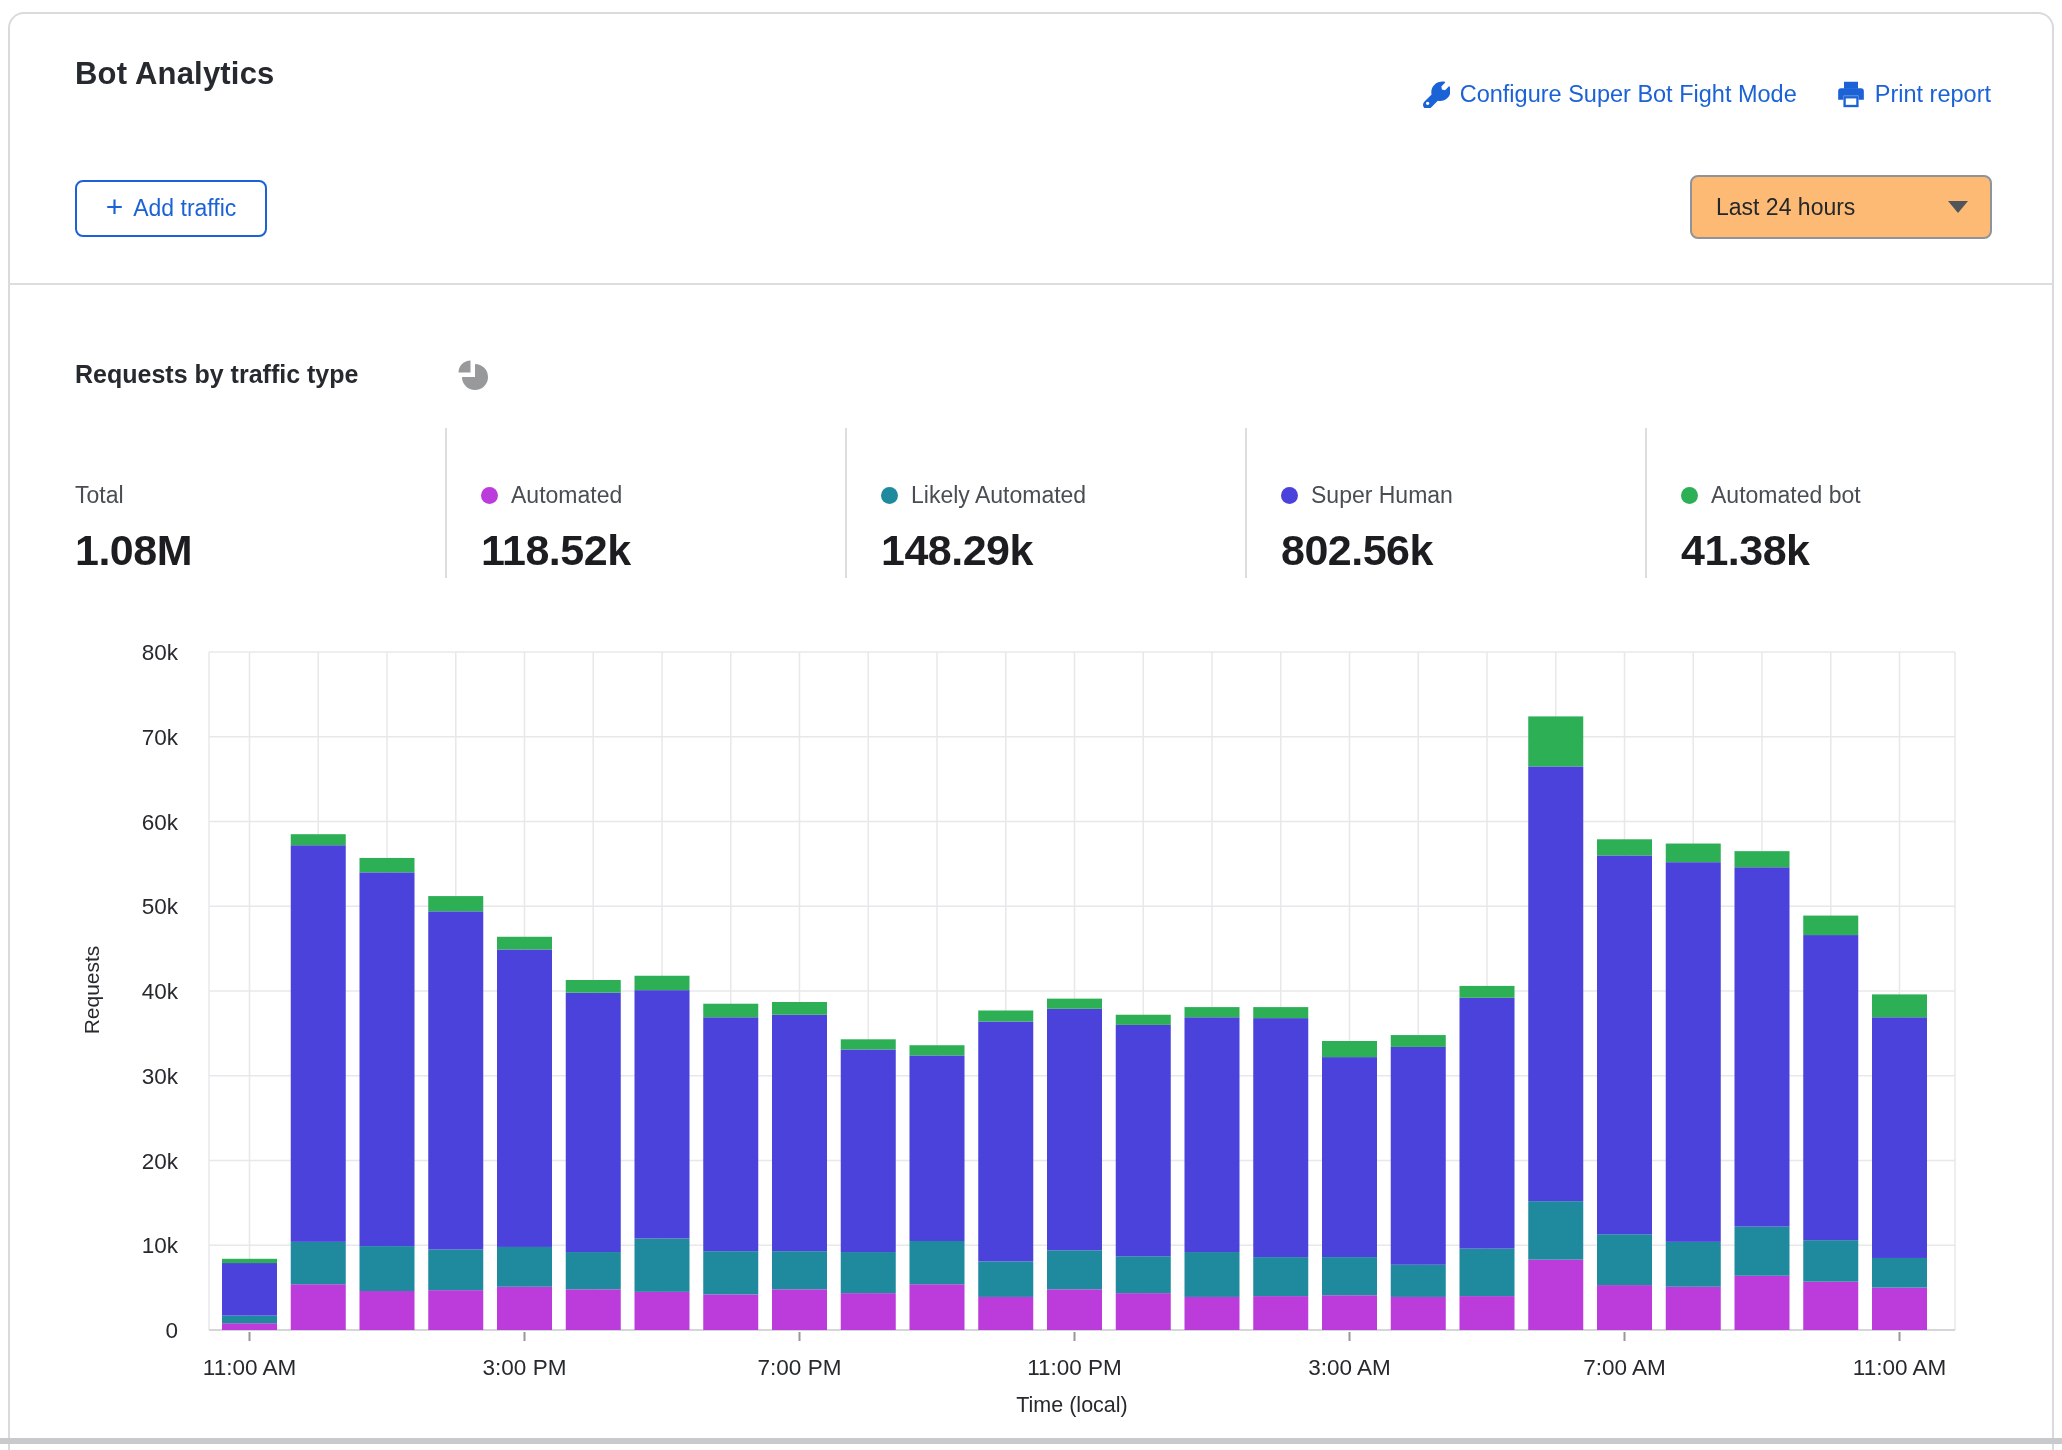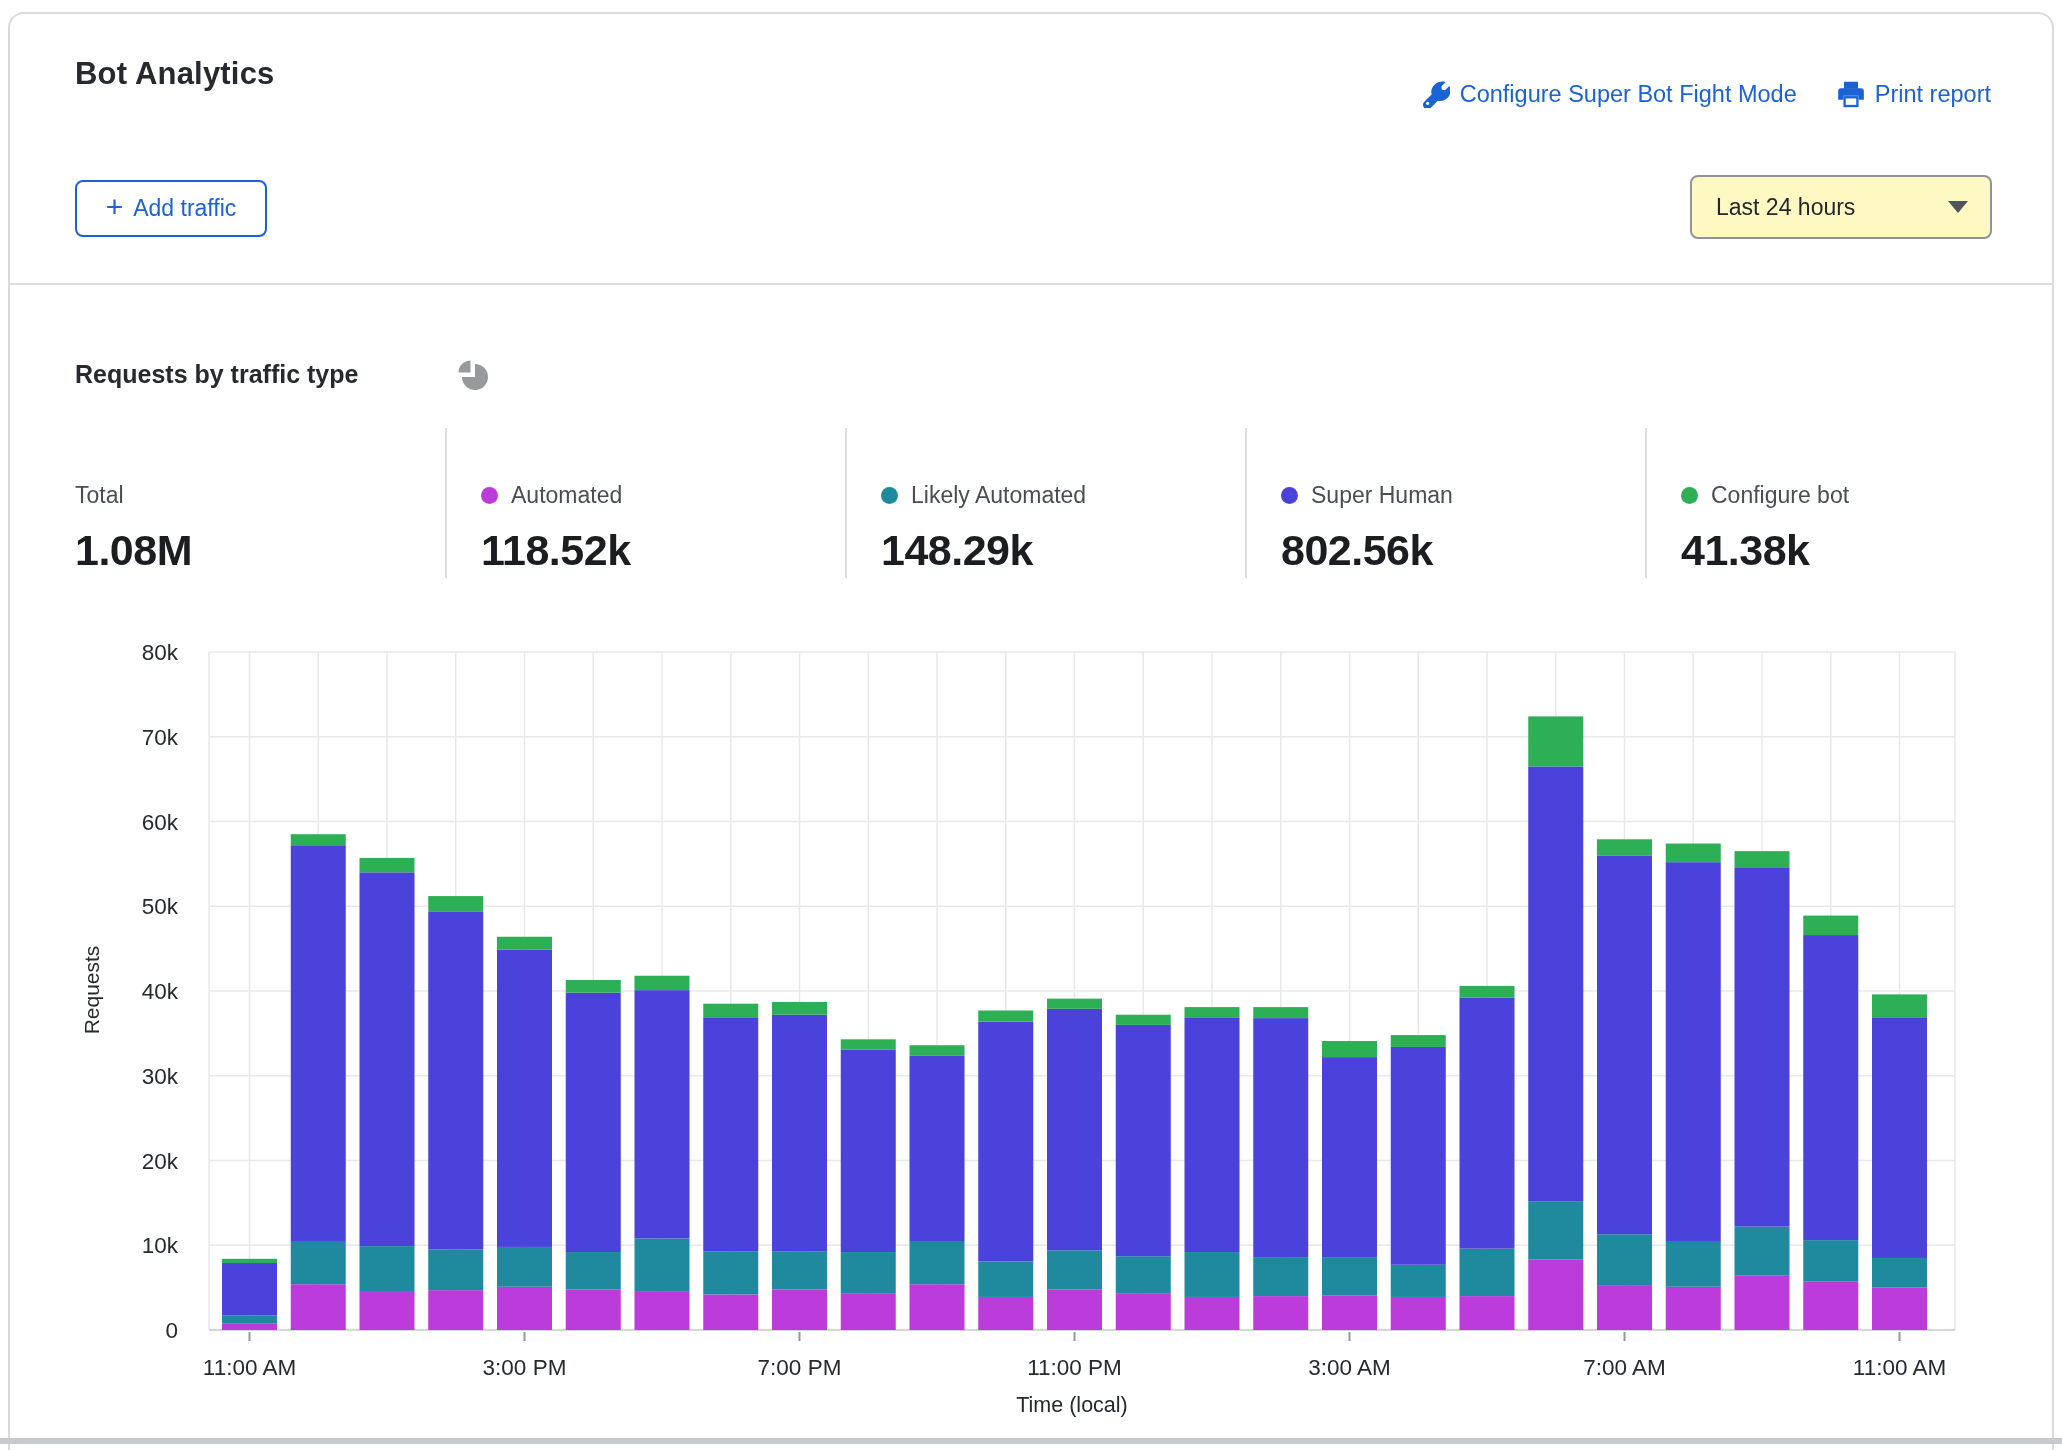--- a/index.html
+++ b/index.html
@@ -28,21 +28,21 @@
   .add-filter-btn {
     position:absolute; left:75px; top:180px; width:192px; height:57px;
     border:2.5px solid #1b62d6; border-radius:8px; background:#fff;
     display:flex; align-items:center; justify-content:center; gap:10px;
     color:#1b62d6; cursor:pointer;
   }
   .add-filter-btn .plus { font-size:30px; font-weight:400; line-height:1; margin-top:-3px; }
   .add-filter-btn .lbl { font-size:23px; font-weight:500; }
   .time-range {
     position:absolute; left:1690px; top:175px; width:302px; height:64px;
-    border:2px solid #8f949a; border-radius:8px; background:#fef9c3;
+    border:2px solid #8f949a; border-radius:8px; background:#fdba74;
     display:flex; align-items:center; cursor:pointer;
   }
   .time-range .val { font-size:23px; color:#24272b; padding-left:24px; flex:1; }
   .time-range .chev {
     width:0; height:0; margin-right:22px;
     border-left:10px solid transparent; border-right:10px solid transparent;
     border-top:12px solid #50555b;
   }
   .header-divider { position:absolute; left:9px; top:283px; width:2044px; height:1.5px; background:#dcdddf; }
   .section-heading {
@@ -135,21 +135,21 @@
   <div class="stat-head">
     <span class="stat-dot" style="background-color: rgb(75, 65, 219);"></span>
     <span class="stat-label">Super Human</span>
   </div>
   <div class="stat-value">802.56k</div>
 </div>
 <div class="stat-divider" style="left:1645px;"></div>
 <div class="stat-col" style="left:1681px;">
   <div class="stat-head">
     <span class="stat-dot" style="background-color: rgb(45, 175, 86);"></span>
-    <span class="stat-label">Configure bot</span>
+    <span class="stat-label">Automated bot</span>
   </div>
   <div class="stat-value">41.38k</div>
 </div>
 
 <svg id="chart-svg" viewBox="0 0 2062 1450">
     <line x1="209" y1="652" x2="209" y2="1330" stroke="#e8e8eb" stroke-width="1.5"></line>
     <line x1="249.5" y1="652" x2="249.5" y2="1330" stroke="#e8e8eb" stroke-width="1.5"></line>
     <line x1="318.25" y1="652" x2="318.25" y2="1330" stroke="#e8e8eb" stroke-width="1.5"></line>
     <line x1="387" y1="652" x2="387" y2="1330" stroke="#e8e8eb" stroke-width="1.5"></line>
     <line x1="455.75" y1="652" x2="455.75" y2="1330" stroke="#e8e8eb" stroke-width="1.5"></line>

